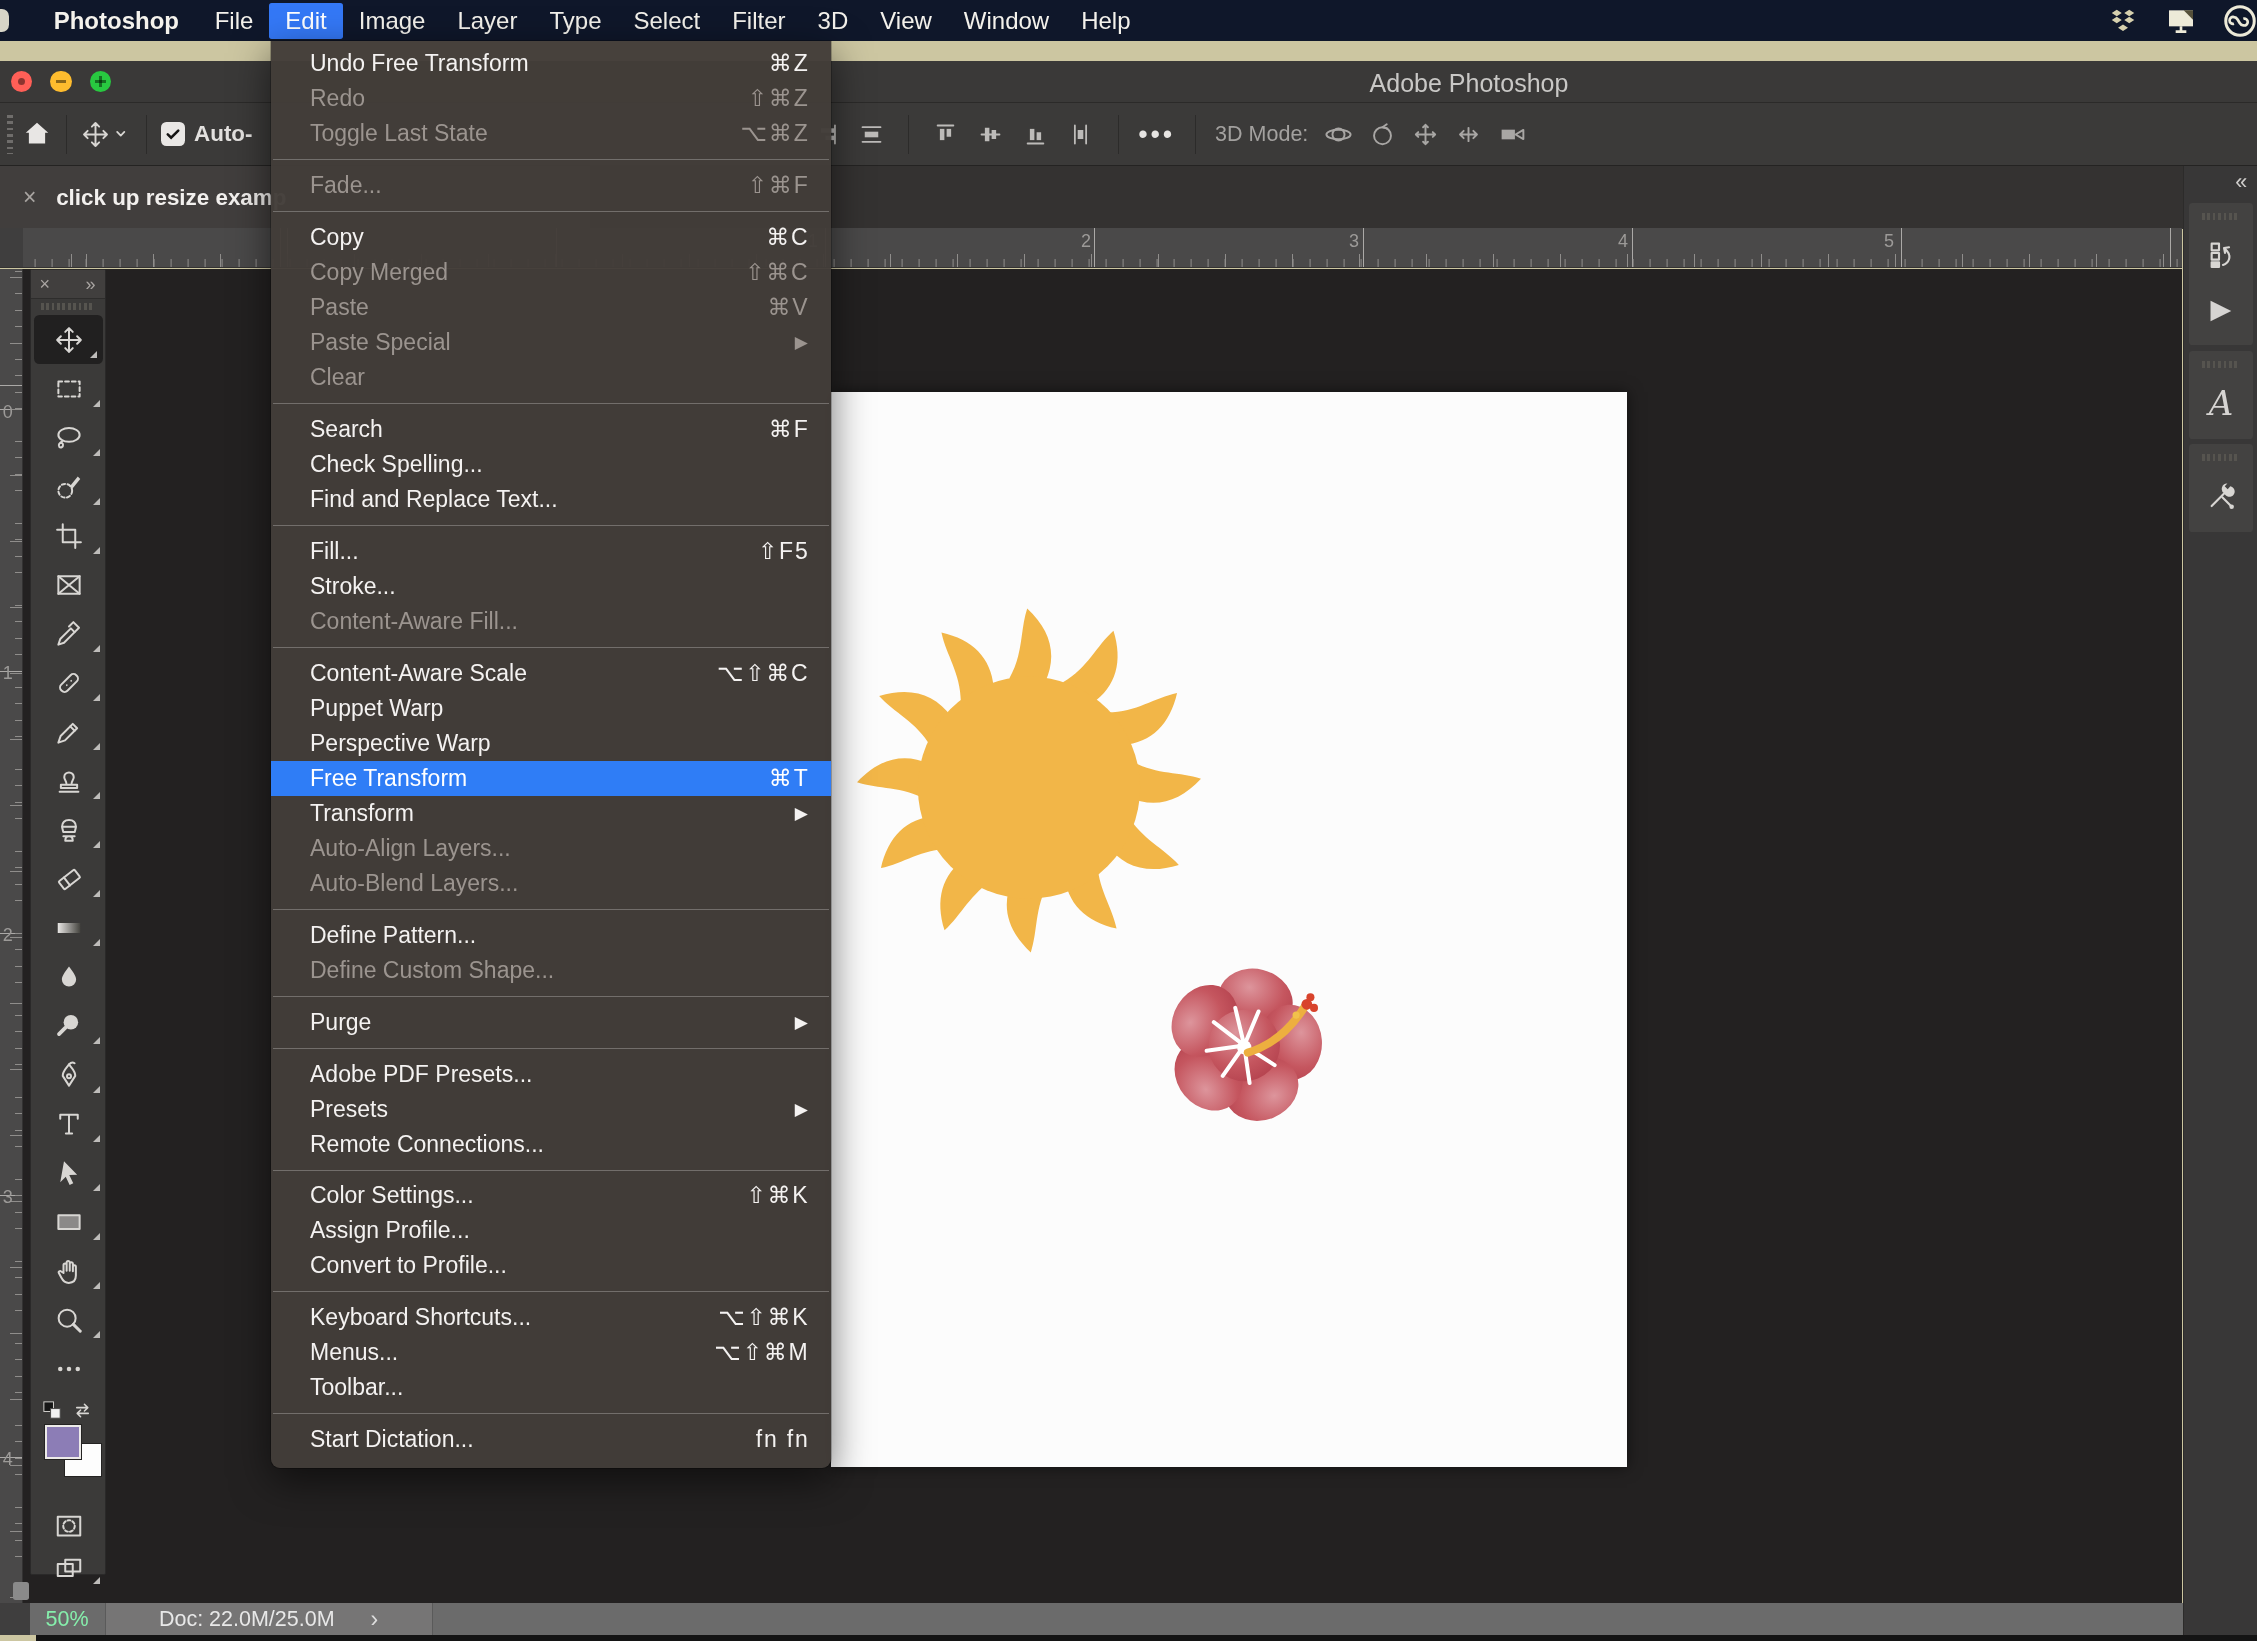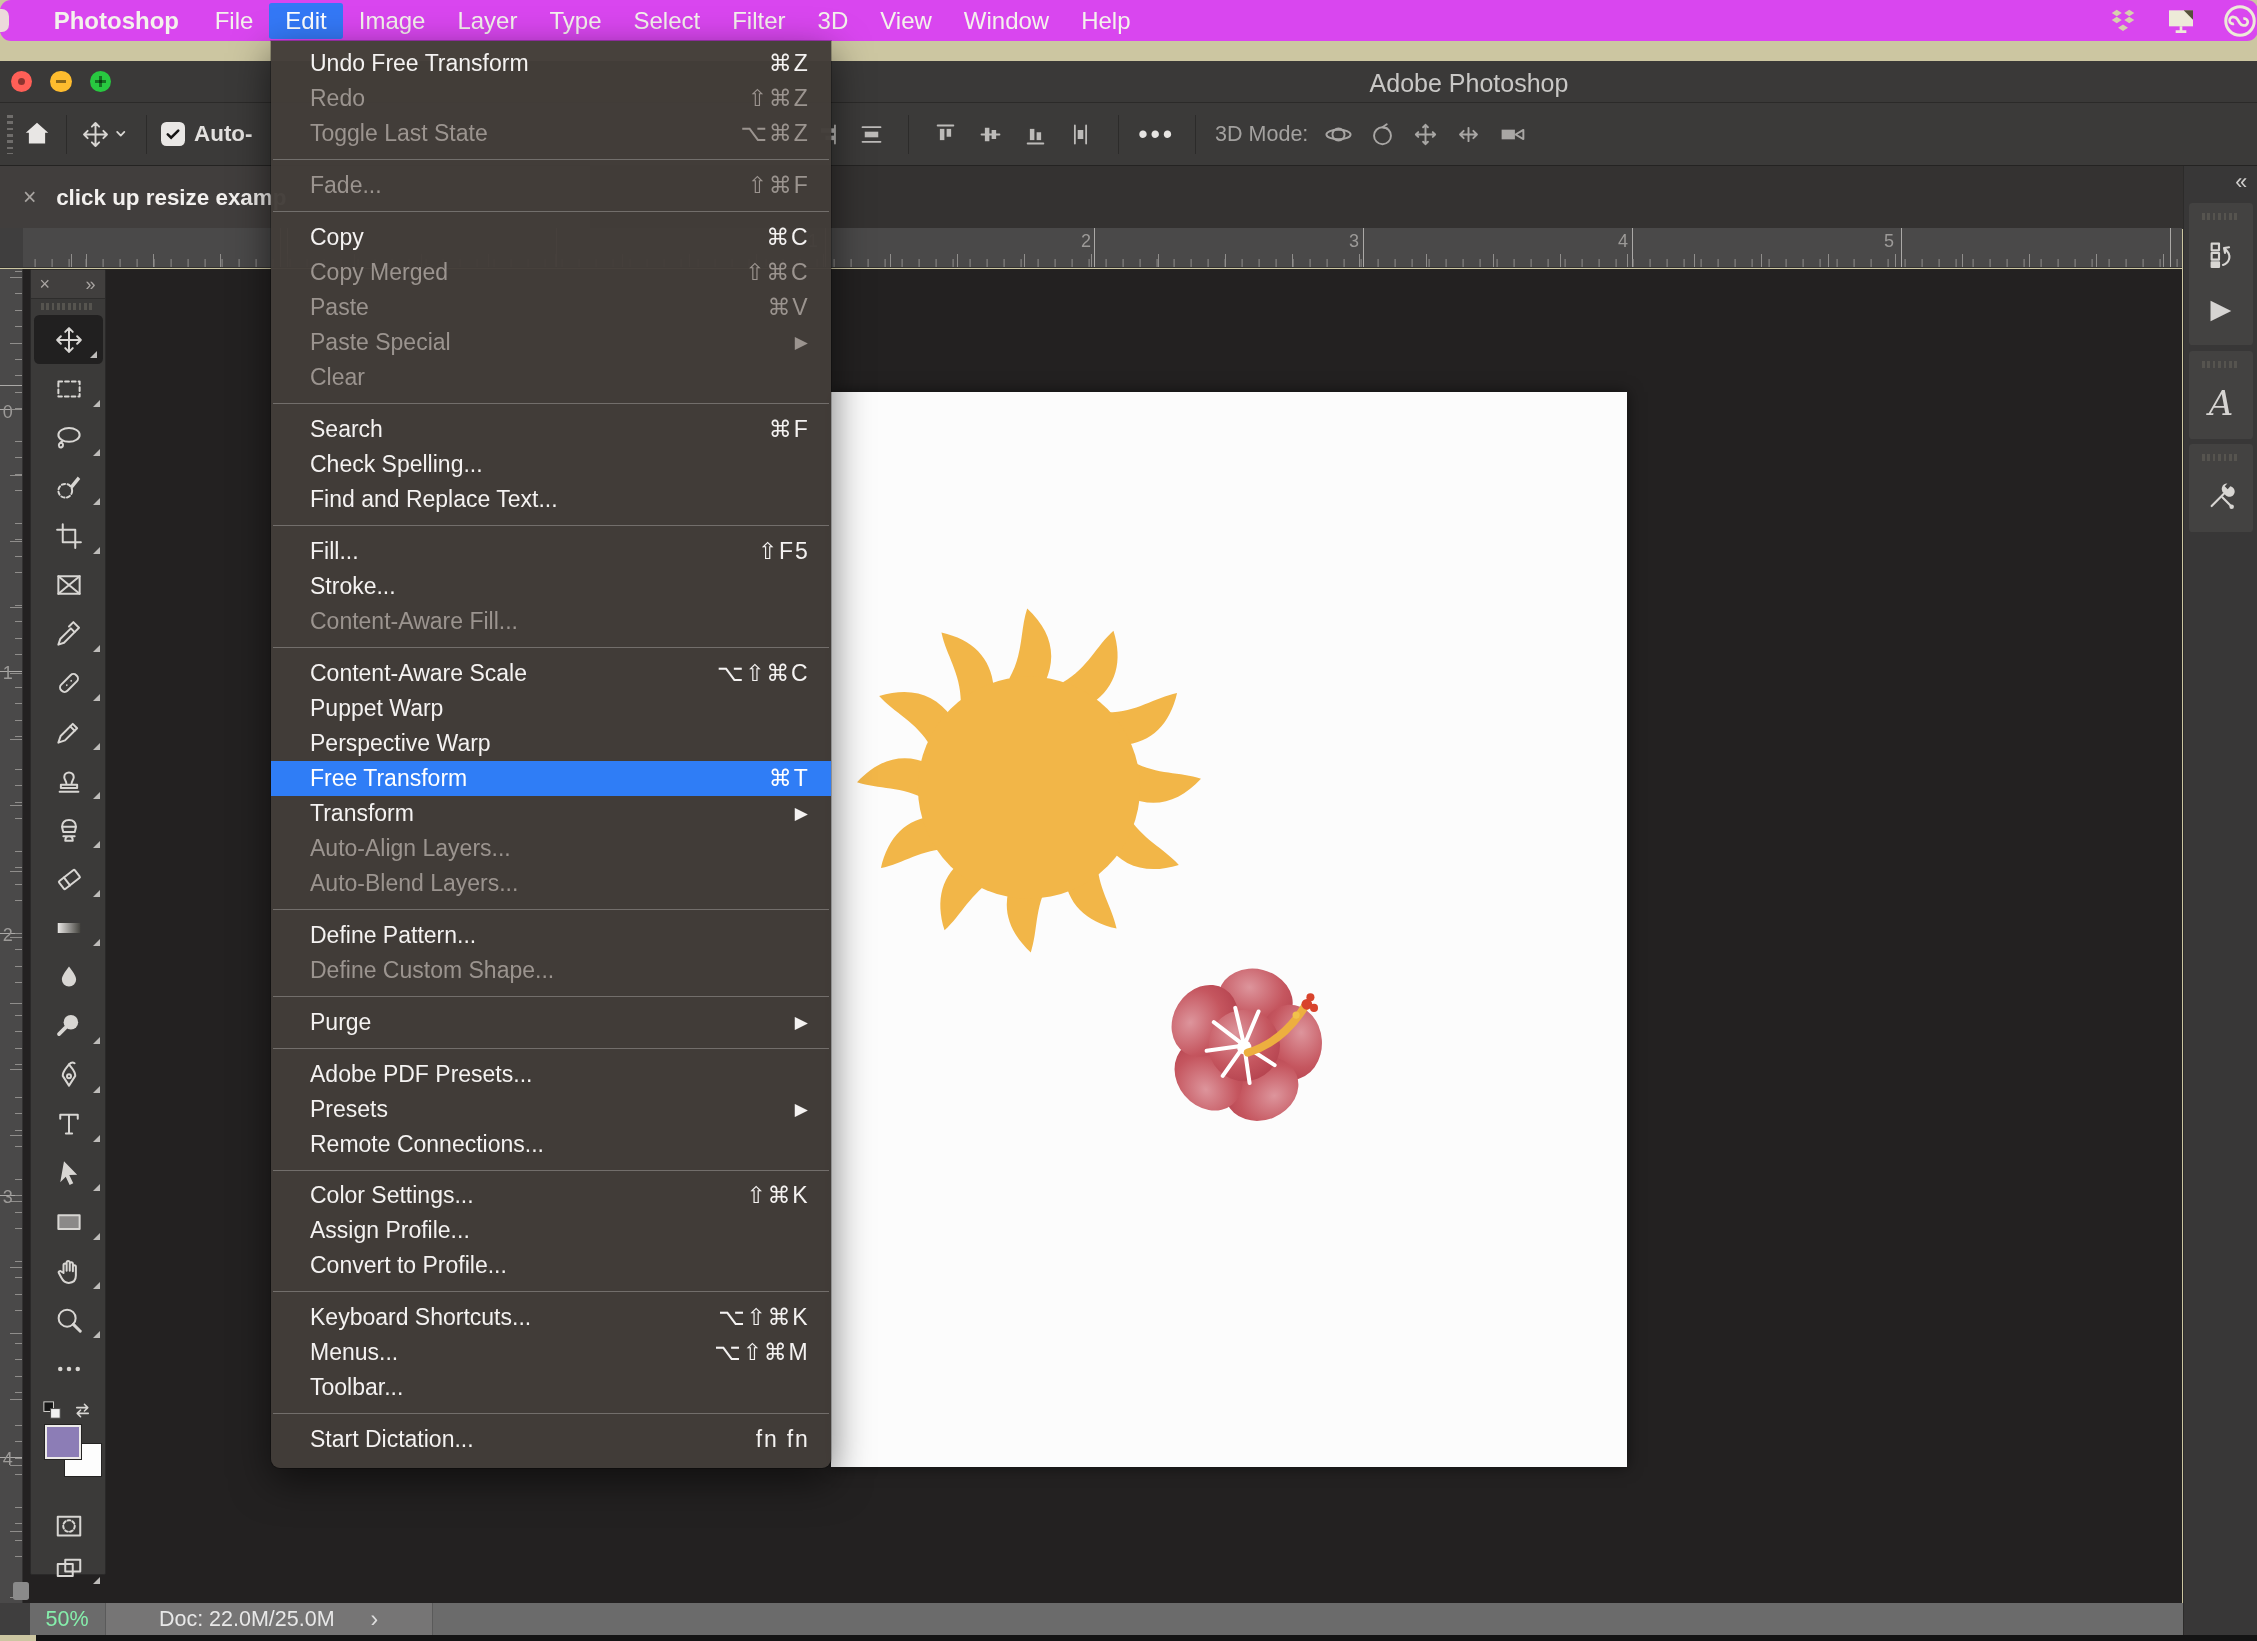--- a/index.html
+++ b/index.html
@@ -3,22 +3,22 @@
 <meta charset="utf-8">
 <style>
   * { margin:0; padding:0; box-sizing:border-box; }
   html,body { width:2258px; height:1642px; overflow:hidden; }
   body { font-family:"Liberation Sans", sans-serif; }
   #app { position:relative; width:2258px; height:1642px; background:#CCC6A1; overflow:hidden; }
   svg { display:block; }
   .ic { stroke:#D8D6D3; fill:none; stroke-width:1.6; stroke-linecap:round; stroke-linejoin:round; }
 
   
-  .menubar { position:absolute; left:0; top:0; width:2258px; height:41px; background:#d946ef;
-             display:flex; align-items:center; color:#F4F2EC; font-size:24px;border-radius:11px; }
+  .menubar { position:absolute; left:0; top:0; width:2258px; height:41px; background:#0f172a;
+             display:flex; align-items:center; color:#F4F2EC; font-size:24px; }
   .apple-sliver { width:9px; height:23px; background:#EDEAD8; border-radius:0 7.2px 7.2px 0; margin-right:25px; opacity:.9; }
   .mb { padding:0 16px; height:36px; line-height:36px; border-radius:2.7px; white-space:nowrap; }
   .mb-app { font-weight:bold; padding:0 19.7px; }
   .mb.active { background:#3478F6; color:#fff; }
   .mb-spacer { flex:1; }
   .mb-status { display:flex; align-items:center; gap:23px; padding-right:12.5px; }
 
   
   .titlebar { position:absolute; left:0; top:61px; width:2258px; height:42px; background:#3A3938; border-bottom:0.9px solid #2B2A29; }
   .lights { position:absolute; left:10.7px; top:9.9px; display:flex; gap:18px; }

